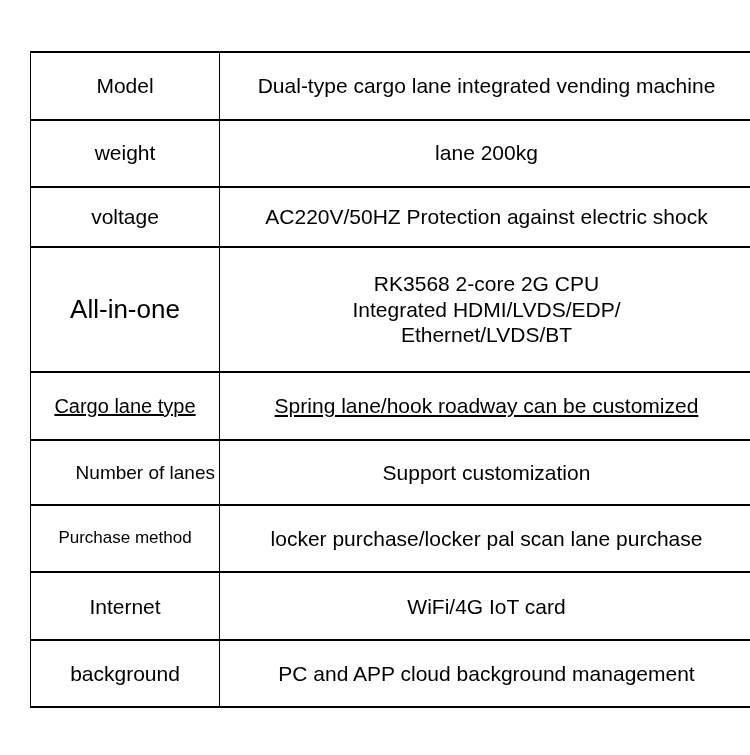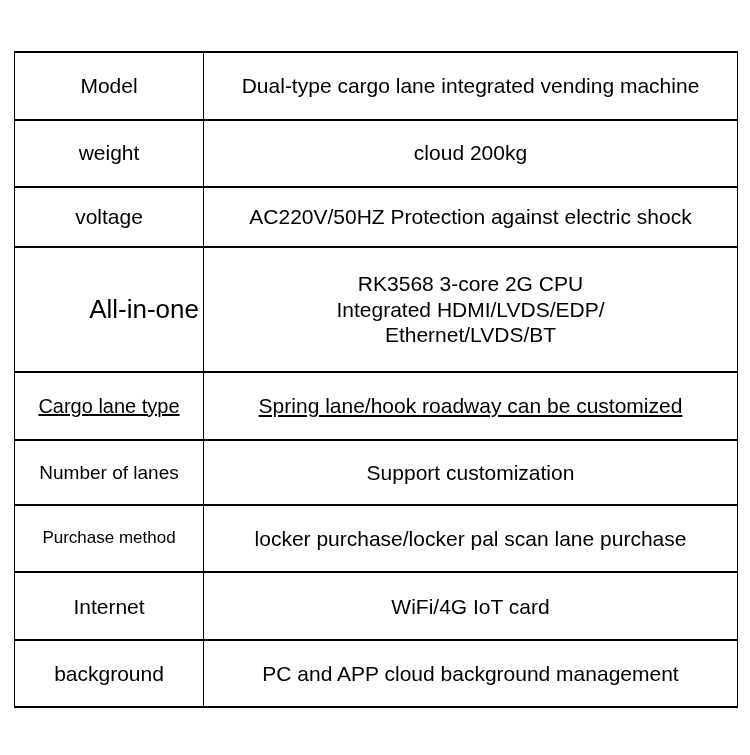--- a/index.html
+++ b/index.html
@@ -10,21 +10,21 @@
   body {
     width: 750px;
     height: 755px;
     font-family: "Liberation Sans", sans-serif;
     color: #000000;
     overflow: hidden;
   }
 
   #spec-sheet {
     position: absolute;
-    left: 14px;
+    left: 30px;
     top: 51px;
     width: 707px;
     height: 657px;
   }
 
   table.spec-table {
     width: 707px;
     height: 657px;
     border-collapse: collapse;
     table-layout: fixed;
@@ -50,23 +50,23 @@
     font-size: 21px;
     white-space: nowrap;
   }
 
   td.value-cell {
     width: 525px;
     font-size: 21px;
   }
 
   
-  tr[data-size="xl"]  td.label-cell { font-size: 26px; text-align: right; }
+  tr[data-size="xl"]  td.label-cell { font-size: 26px; }
   tr[data-size="md"]  td.label-cell { font-size: 20px; }
-  tr[data-size="sm"]  td.label-cell { font-size: 19px; }
+  tr[data-size="sm"]  td.label-cell { font-size: 19px; text-align: right; }
   tr[data-size="xs"]  td.label-cell { font-size: 17px; }
 
   .value-line { display: block; }
 </style>
 </head>
 <body>
 
 <div id="spec-sheet">
   <table class="spec-table">
     <tbody>
@@ -74,35 +74,35 @@
       <tr data-size="lg" style="height:61px;">
         <td class="label-cell">Model</td>
         <td class="value-cell">
           <span class="value-line">Dual-type cargo lane integrated vending machine</span>
         </td>
       </tr>
 
       <tr data-size="lg" style="height:60px;">
         <td class="label-cell">weight</td>
         <td class="value-cell">
-          <span class="value-line">cloud 200kg</span>
+          <span class="value-line">lane 200kg</span>
         </td>
       </tr>
 
       <tr data-size="lg" style="height:54px;">
         <td class="label-cell">voltage</td>
         <td class="value-cell">
           <span class="value-line">AC220V/50HZ Protection against electric shock</span>
         </td>
       </tr>
 
       <tr data-size="xl" style="height:113px;">
         <td class="label-cell">All-in-one</td>
         <td class="value-cell">
-          <span class="value-line">RK3568 3-core 2G CPU</span>
+          <span class="value-line">RK3568 2-core 2G CPU</span>
           <span class="value-line">Integrated HDMI/LVDS/EDP/</span>
           <span class="value-line">Ethernet/LVDS/BT</span>
         </td>
       </tr>
 
       <tr data-size="md" style="height:61px;text-decoration:underline;">
         <td class="label-cell">Cargo lane type</td>
         <td class="value-cell">
           <span class="value-line">Spring lane/hook roadway can be customized</span>
         </td>

